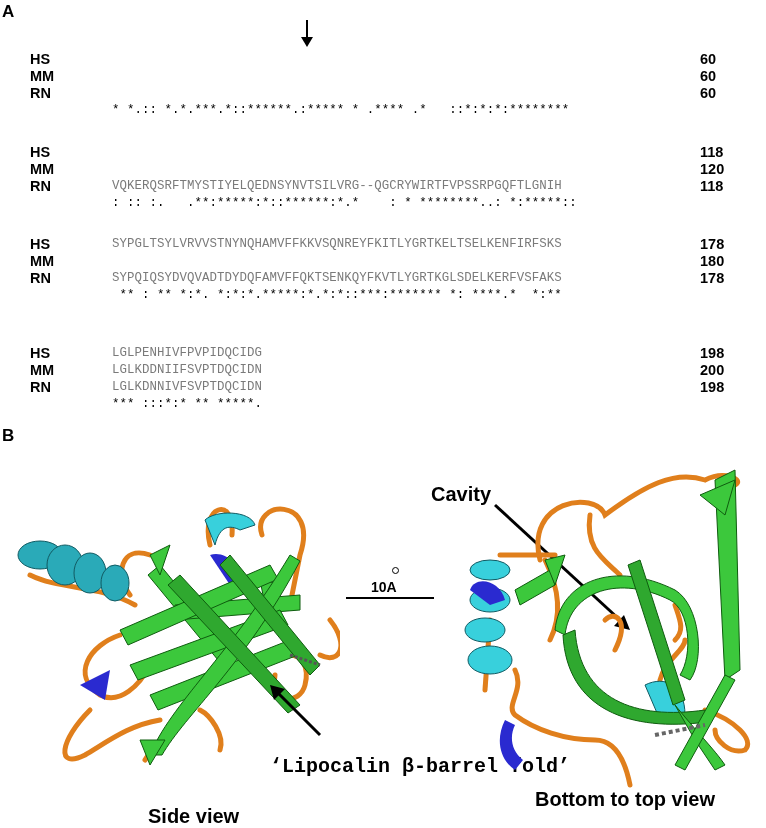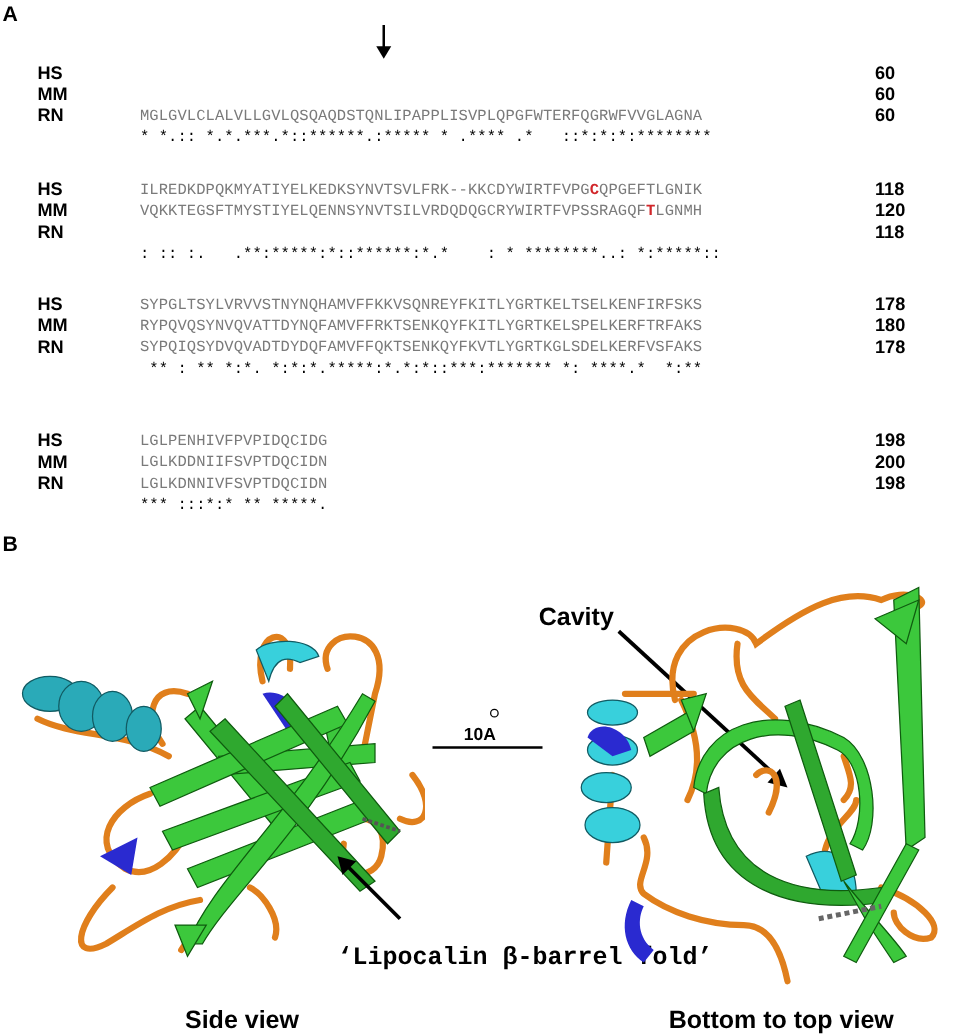--- a/index.html
+++ b/index.html
@@ -33,57 +33,54 @@
   <div class="row" style="top:0;">
     <span class="sp">HS</span>
     <span class="num">60</span>
   </div>
   <div class="row" style="top:17px;">
     <span class="sp">MM</span>
     <span class="num">60</span>
   </div>
   <div class="row" style="top:34px;">
     <span class="sp">RN</span>
-    <span class="seq">MGLGVLCLALVLLGVLQSQAQDSTQNLIPAPPLISVPLQPGFWTERFQGRWFVVGLAGNA</span>
     <span class="num">60</span>
   </div>
   <div class="row" style="top:51px;">
     <span class="seq cons">* *.:: *.*.***.*::******.:***** * .**** .*   ::*:*:*:********</span>
   </div>
 </div>
 
 <div class="align-block" style="top:145px;">
   <div class="row" style="top:0;">
     <span class="sp">HS</span>
-    <span class="seq"><span>ILREDKDPQKMYATIYELKEDKSYNVTSVLFRK--KKCDYWIRTFVPG</span><span class="red">C</span><span>QPGEFTLGNIK</span></span>
     <span class="num">118</span>
   </div>
   <div class="row" style="top:17px;">
     <span class="sp">MM</span>
-    <span class="seq"><span>VQKKTEGSFTMYSTIYELQENNSYNVTSILVRDQDQGCRYWIRTFVPSSRAGQF</span><span class="red">T</span><span>LGNMH</span></span>
     <span class="num">120</span>
   </div>
   <div class="row" style="top:34px;">
     <span class="sp">RN</span>
+    <span class="seq">VQKERQSRFTMYSTIYELQEDNSYNVTSILVRG--QGCRYWIRTFVPSSRPGQFTLGNIH</span>
     <span class="num">118</span>
   </div>
   <div class="row" style="top:51px;">
     <span class="seq cons">: :: :.   .**:*****:*::******:*.*    : * ********..: *:*****::</span>
   </div>
 </div>
 
 <div class="align-block" style="top:237px;">
   <div class="row" style="top:0;">
     <span class="sp">HS</span>
     <span class="seq">SYPGLTSYLVRVVSTNYNQHAMVFFKKVSQNREYFKITLYGRTKELTSELKENFIRFSKS</span>
     <span class="num">178</span>
   </div>
   <div class="row" style="top:17px;">
     <span class="sp">MM</span>
-    <span class="seq">RYPQVQSYNVQVATTDYNQFAMVFFRKTSENKQYFKITLYGRTKELSPELKERFTRFAKS</span>
     <span class="num">180</span>
   </div>
   <div class="row" style="top:34px;">
     <span class="sp">RN</span>
     <span class="seq">SYPQIQSYDVQVADTDYDQFAMVFFQKTSENKQYFKVTLYGRTKGLSDELKERFVSFAKS</span>
     <span class="num">178</span>
   </div>
   <div class="row" style="top:51px;">
     <span class="seq cons"> ** : ** *:*. *:*:*.*****:*.*:*::***:******* *: ****.*  *:**</span>
   </div>
@@ -202,13 +199,13 @@
     <path d="M130 190 C135 260, 190 280, 260 270 L262 282 C185 292, 122 270, 118 195 Z" fill="#2fa82f"></path>
     <path d="M270 40 L290 30 L295 230 L280 240 Z"></path>
     <path d="M255 55 L290 40 L280 75 Z"></path>
     <path d="M195 120 L240 260 L228 265 L183 125 Z" fill="#2fa82f"></path>
     <path d="M230 265 C250 290, 270 310, 280 325 L270 330 L250 300 Z"></path>
     <path d="M290 240 L240 330 L230 325 L280 235 Z"></path>
   </g>
   <path d="M210 295 L260 285" stroke="#666" stroke-width="4" stroke-dasharray="4 3"></path>
 </svg>
 
-<div class="caption" style="left:535px;top:805px;">Bottom to top view</div>
+<div class="caption" style="left:535px;top:788px;">Bottom to top view</div>
 
 </body></html>

